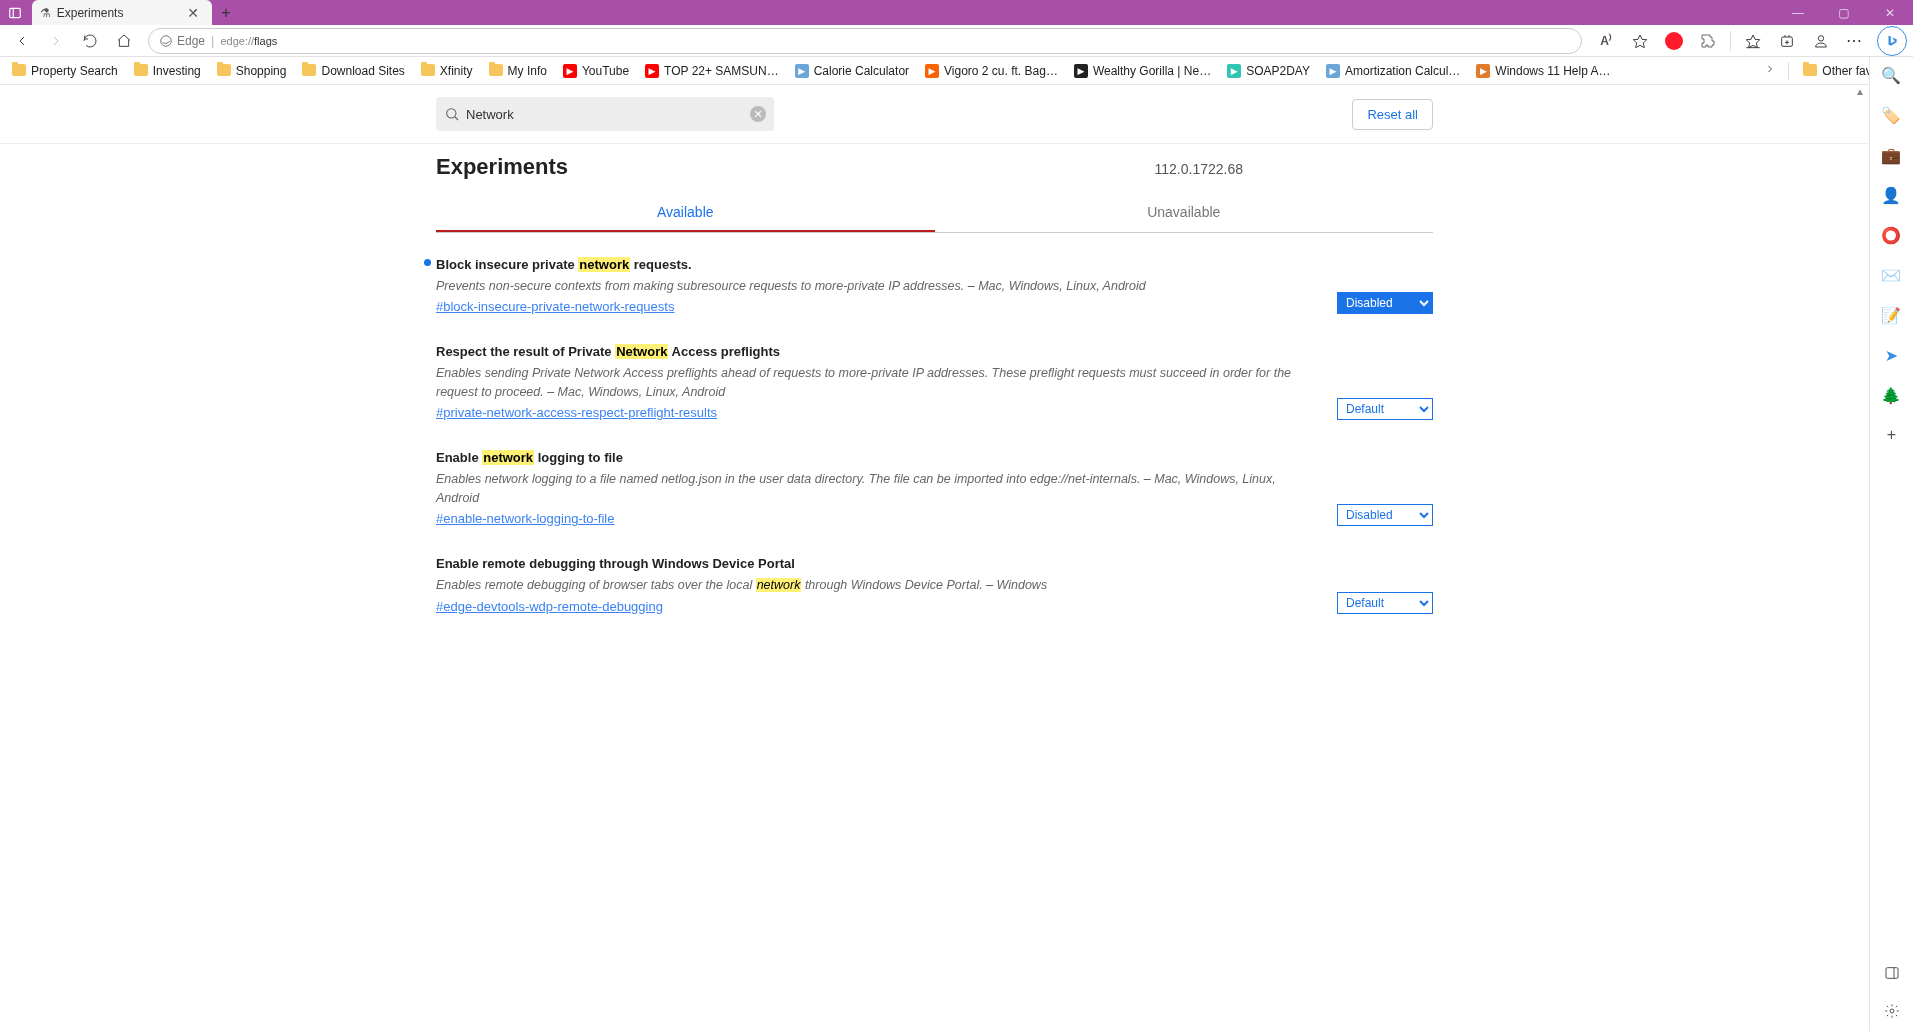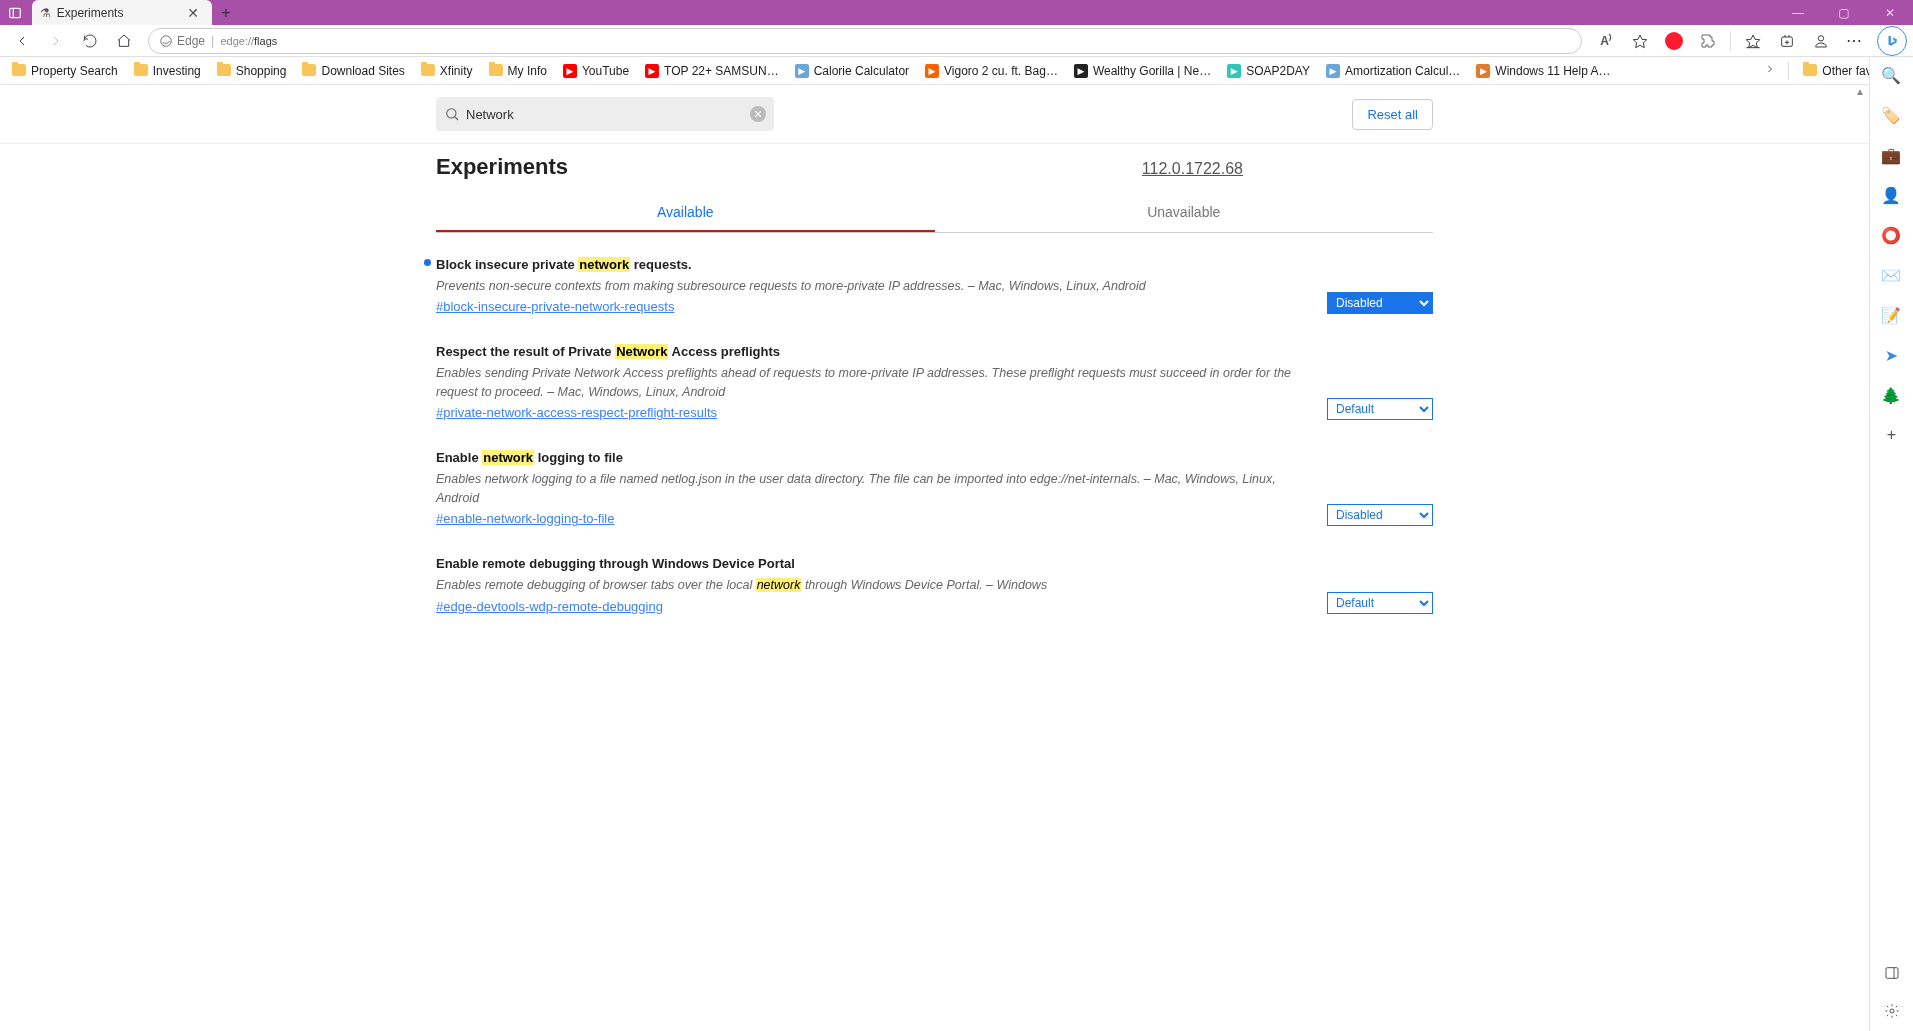--- a/index.html
+++ b/index.html
@@ -49,36 +49,36 @@
 .search-box { flex: 0 0 338px; height: 34px; background: #ededed; border-radius: 4px; display: flex; align-items: center; padding: 0 8px; gap: 6px; }
 .search-box svg { width: 16px; height: 16px; stroke: #666; fill: none; stroke-width: 1.6; }
 .search-box input { flex: 1; border: none; background: transparent; outline: none; font-size: 13px; color: #333; }
 .search-box .clear { width: 16px; height: 16px; border-radius: 50%; background: #bbb; color: #fff; display: flex; align-items: center; justify-content: center; font-size: 11px; cursor: pointer; }
 .search-spacer { flex: 1; }
 .reset-btn { border: 1px solid #ccc; background: #fff; color: #1a73e8; padding: 7px 14px; border-radius: 4px; font-size: 13px; cursor: pointer; }
 
 
 .heading-row { display: flex; align-items: baseline; justify-content: space-between; padding: 4px 0 8px 0; }
 .heading-row h1 { font-size: 22px; font-weight: 600; color: #222; }
-.heading-row .ver { font-size: 16px; color: #555; margin-right: 190px; text-decoration: underline; }
+.heading-row .ver { font-size: 14px; color: #555; margin-right: 190px; }
 
 
 .tabs { display: flex; border-bottom: 1px solid #ccc; margin-top: 6px; }
 .ftab { flex: 1; text-align: center; padding: 10px 0; font-size: 14px; color: #777; cursor: pointer; border-bottom: 2px solid transparent; }
 .ftab.active { color: #1a73e8; border-bottom: 2px solid #b91c1c; }
 
 
 .flag-list { margin-top: 22px; }
 .flag-row { display: flex; gap: 24px; margin-bottom: 28px; align-items: flex-end; position: relative; }
 .flag-text { flex: 1; }
 .flag-title { font-size: 13px; font-weight: 600; color: #222; line-height: 1.5; }
 .flag-desc { font-size: 12.5px; color: #666; line-height: 1.5; margin-top: 2px; font-style: italic; }
 .flag-hash { font-size: 13px; color: #3b82f6; text-decoration: underline; display: inline-block; margin-top: 4px; cursor: pointer; }
 mark { background: #fff176; padding: 0 1px; }
-.flag-select-wrap { width: 106px; margin-top: 16px; }
+.flag-select-wrap { width: 96px; margin-top: 16px; }
 .flag-select { width: 100%; height: 22px; border: 1px solid #1a73e8; color: #1a73e8; background: #fff; font-size: 12px; padding: 0 4px; cursor: pointer; }
 .flag-select.modified { background: #1a73e8; color: #fff; }
 .dot { position: absolute; left: -12px; top: 4px; width: 7px; height: 7px; border-radius: 50%; background: #1a73e8; }
 
 
 .right-sidebar { position: absolute; right: 0; top: 57px; width: 44px; bottom: 0; background: #fff; border-left: 1px solid #e5e5e5; display: flex; flex-direction: column; align-items: center; padding-top: 6px; gap: 16px; }
 .rs-icon { width: 24px; height: 24px; display: flex; align-items: center; justify-content: center; cursor: pointer; font-size: 16px; }
 .rs-bottom { margin-top: auto; padding-bottom: 8px; display: flex; flex-direction: column; gap: 14px; align-items: center; }
 
 

